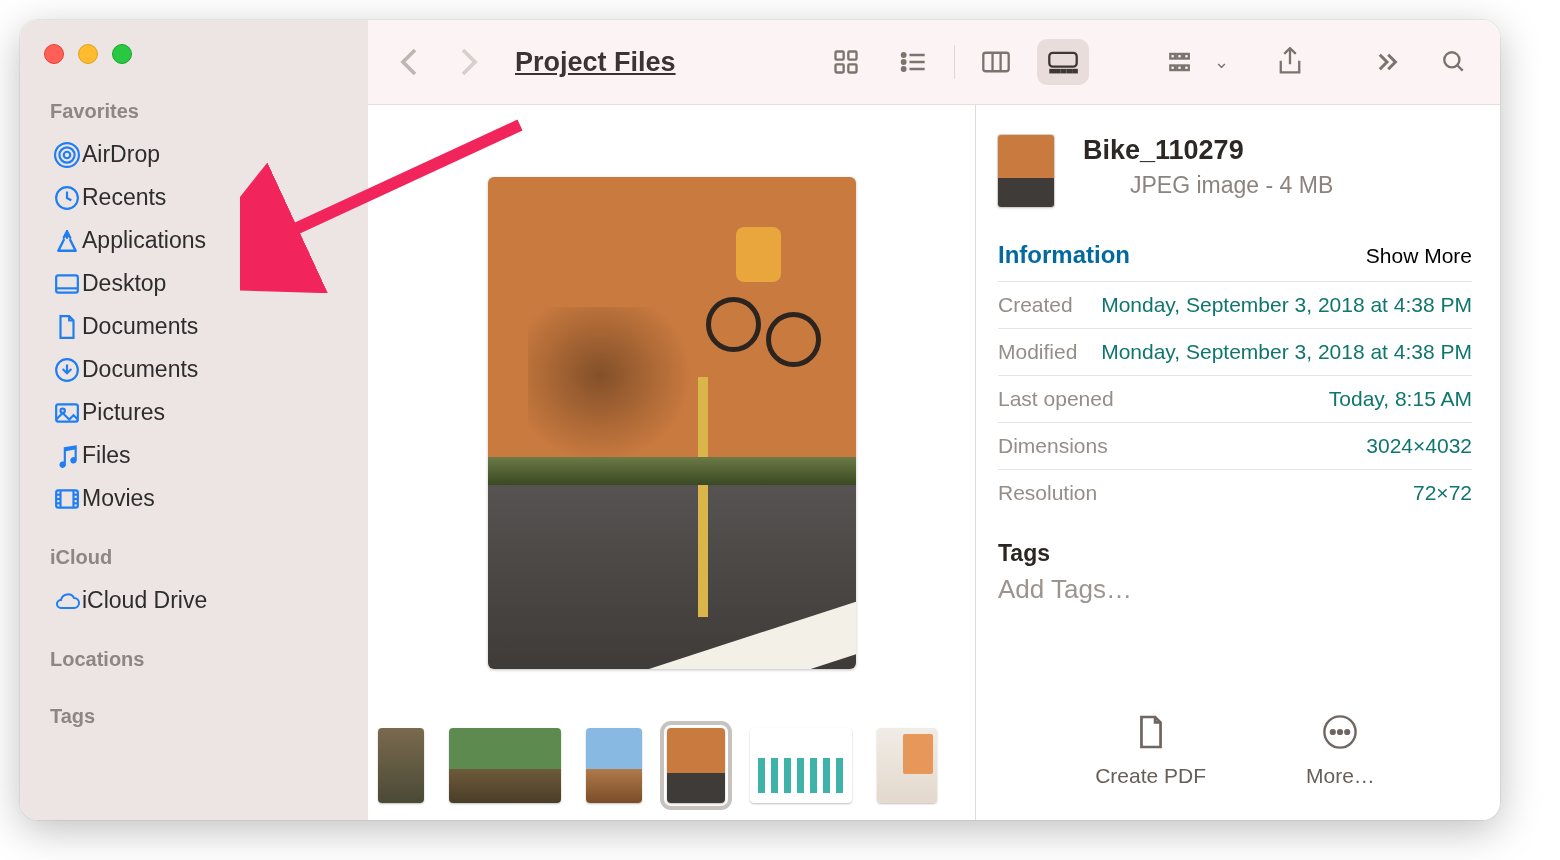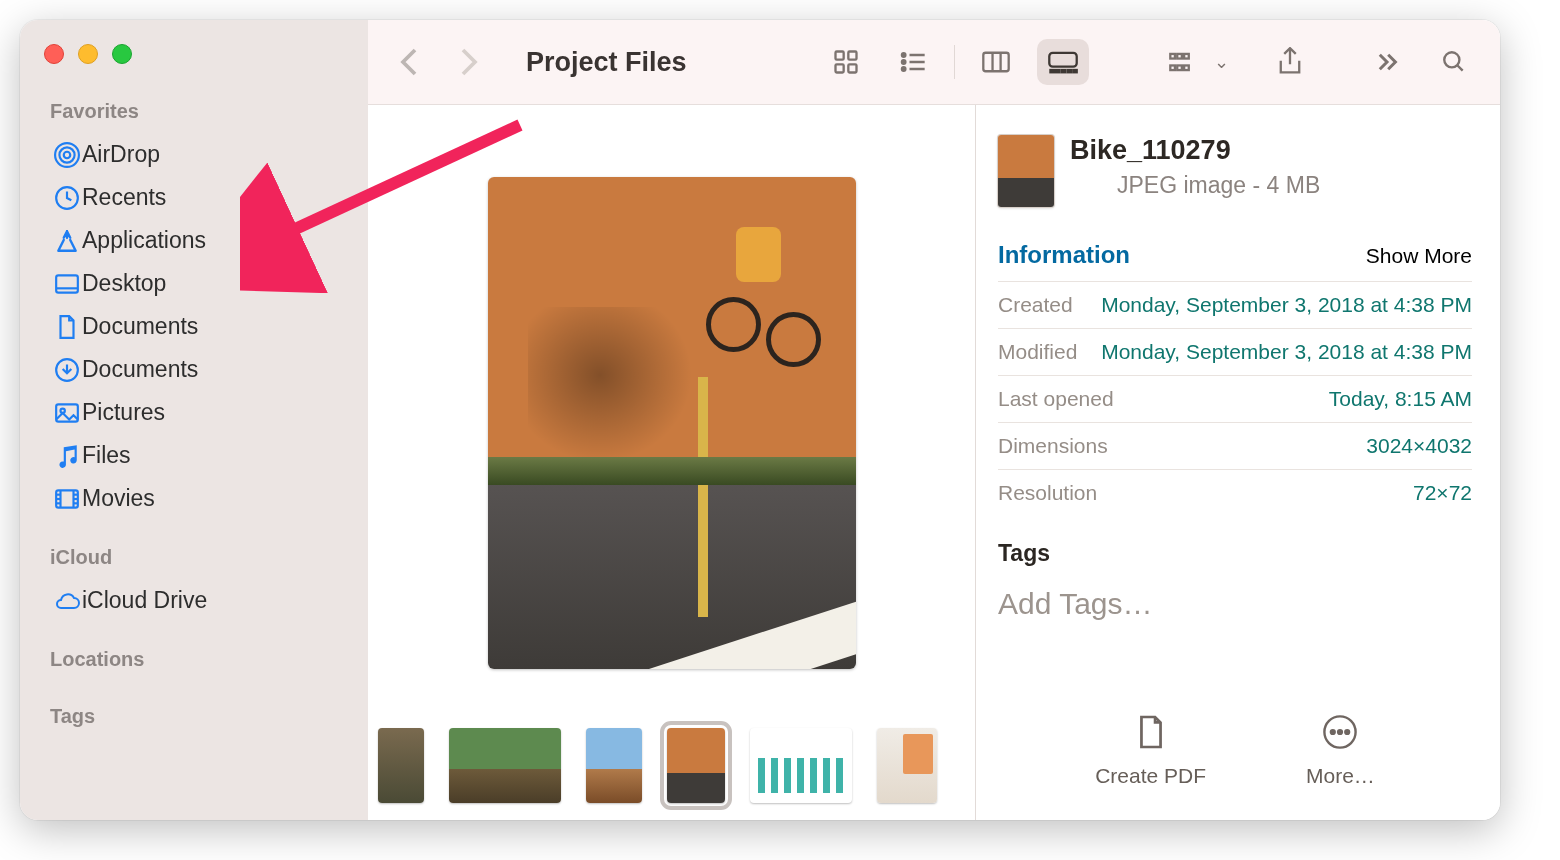--- a/index.html
+++ b/index.html
@@ -19,21 +19,21 @@
   .tl-max   { background: #28c840; border: 1px solid #1ba430; }
   .sec-label { color: #8d8684; font-size: 20px; font-weight: 600; padding: 6px 0 10px 30px; }
   .sb-item { display: flex; align-items: center; padding: 8px 0 8px 32px; font-size: 23px; color: #2d2d2d; cursor: default; }
   .sb-item .ic { width: 30px; text-align: center; }
   .sb-item .ic svg { display:block; margin:auto; }
   
   .main { flex: 1; display: flex; flex-direction: column; background: #fff; }
   .toolbar { height: 85px; background: #fcf4f4; border-bottom: 1px solid #e6dedc; display: flex; align-items: center; padding: 0 20px; gap: 18px; }
   .chev { width: 42px; height: 42px; display:flex; align-items:center; justify-content:center; color:#bdb6b3;}
   .chev svg { stroke: currentColor; }
-  .title {font-size: 27px; font-weight: 700; color: #3a3432; margin-left: 18px; margin-right:auto; }
+  .title {font-size: 27px; font-weight: 700; color: #3a3432; margin-left: 7px; margin-right:auto;text-decoration:underline; }
   .tool-group { display:flex; align-items:center; gap:15px;}
   .tool-btn { width:52px; height:46px; display:flex; align-items:center; justify-content:center; border-radius:10px; color:#6f6663;}
   .tool-btn.active { background:#e8dddb; color:#3a3432;}
   .divider { width:1px; height:34px; background:#e1d8d5;}
   .chevd { margin-left:-10px; font-size:18px; color:#7c736f;}
   
   .content { flex:1; display:flex; }
   .preview { flex:1; display:flex; flex-direction:column; border-right:1.5px solid #e2dbd8;}
   .prev-main { flex:1; display:flex; align-items:center; justify-content:center; padding:40px 30px 10px;}
   .big-thumb { width:368px; height:492px; border-radius:6px; background:linear-gradient(180deg,#c97a3f 0%, #c97a3f 62%, #575352 62%, #3e3b38 100%); box-shadow: 0 1px 3px rgba(0,0,0,.25); position:relative; overflow:hidden;}
@@ -53,32 +53,32 @@
   .t2 {width:112px; background:linear-gradient(#5d8a4f 0%, #5d8a4f 55%, #6d5a3a 55%, #4a3d28 100%);} 
   .t3 {width:56px; background:linear-gradient(#87b9e2 0%, #87b9e2 55%, #b07a4a 55%, #7a4c28 100%);} 
   .t4 {width:58px; background:linear-gradient(#c97a3f 0%, #c97a3f 60%, #3e3b38 60%);} 
   .t5 {width:102px; background:#fff; position:relative;}
   .t5::before{content:"";position:absolute;left:8px;right:8px;bottom:10px;top:30px;background:repeating-linear-gradient(90deg,#3fb3a9 0 7px, transparent 7px 13px);}
   .t6 {width:60px; background:linear-gradient(#f0ece6,#e3d9cc); position:relative;}
   .t6::before{content:"";position:absolute;right:4px;top:6px;width:30px;height:40px;background:#e8975a;border-radius:2px;}
 
   
   .inspector { width:524px; padding:30px 28px 20px 22px; display:flex; flex-direction:column; }
-  .file-head { display:flex; gap:16px; align-items:flex-start; padding-bottom:28px;}
+  .file-head { display:flex; gap:29px; align-items:flex-start; padding-bottom:28px;}
   .mini-thumb { width:56px; height:72px; background:linear-gradient(#c97a3f 0%, #c97a3f 60%, #3e3b38 60%); border-radius:3px; box-shadow:0 0 0 1px #d7cfc9, 0 1px 3px rgba(0,0,0,.2);}
   .file-name { font-size:27px; font-weight:700; color:#2d2824;}
   .file-sub { font-size:23px; color:#8b837f; margin-top:6px;margin-left:47px;}
   .info-head { display:flex; justify-content:space-between; align-items:baseline; padding:6px 0 12px;}
   .info-head h3 { font-size:24px; font-weight:700; color:#0369a1;}
   .show-more { font-size:21px; color:#000000;}
   .info-row { display:flex; justify-content:space-between; padding:11px 0; border-top:1.5px solid #e9e3df; font-size:21px;}
   .info-row .k { color:#958d87;}
   .info-row .v { color:#0f766e;}
   .tags-h { font-size:23px; font-weight:700; color:#2b2622; margin-top:24px;}
-  .add-tags { font-size:30px; color:#9c948e; margin-top:20px;}
+  .add-tags { font-size:26px; color:#9c948e; margin-top:7px;}
   .actions { margin-top:auto; display:flex; justify-content:center; gap:100px; padding:20px 0 12px;}
   .act { display:flex; flex-direction:column; align-items:center; gap:10px; color:#665e58; font-size:21px;}
   .act .circ { width:44px; height:44px; display:flex; align-items:center; justify-content:center;}
 
   
   .arrow-ann { position:absolute; left:220px; top:93px; pointer-events:none; }
 </style>
 </head>
 <body>
 

